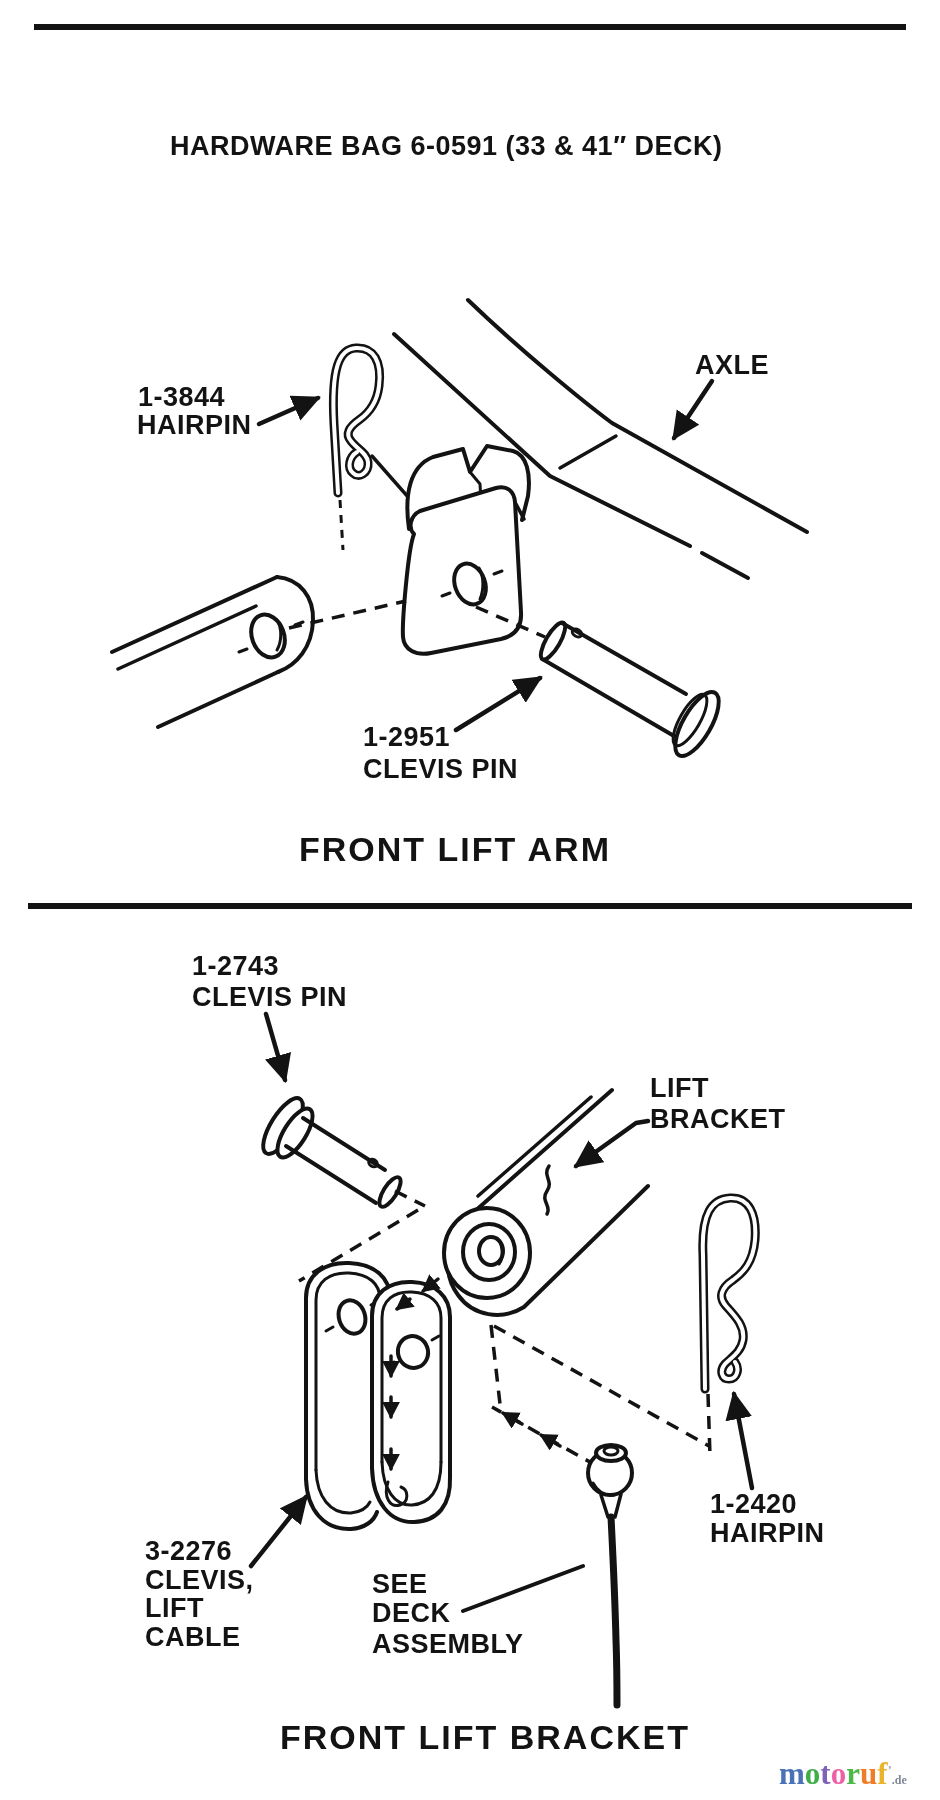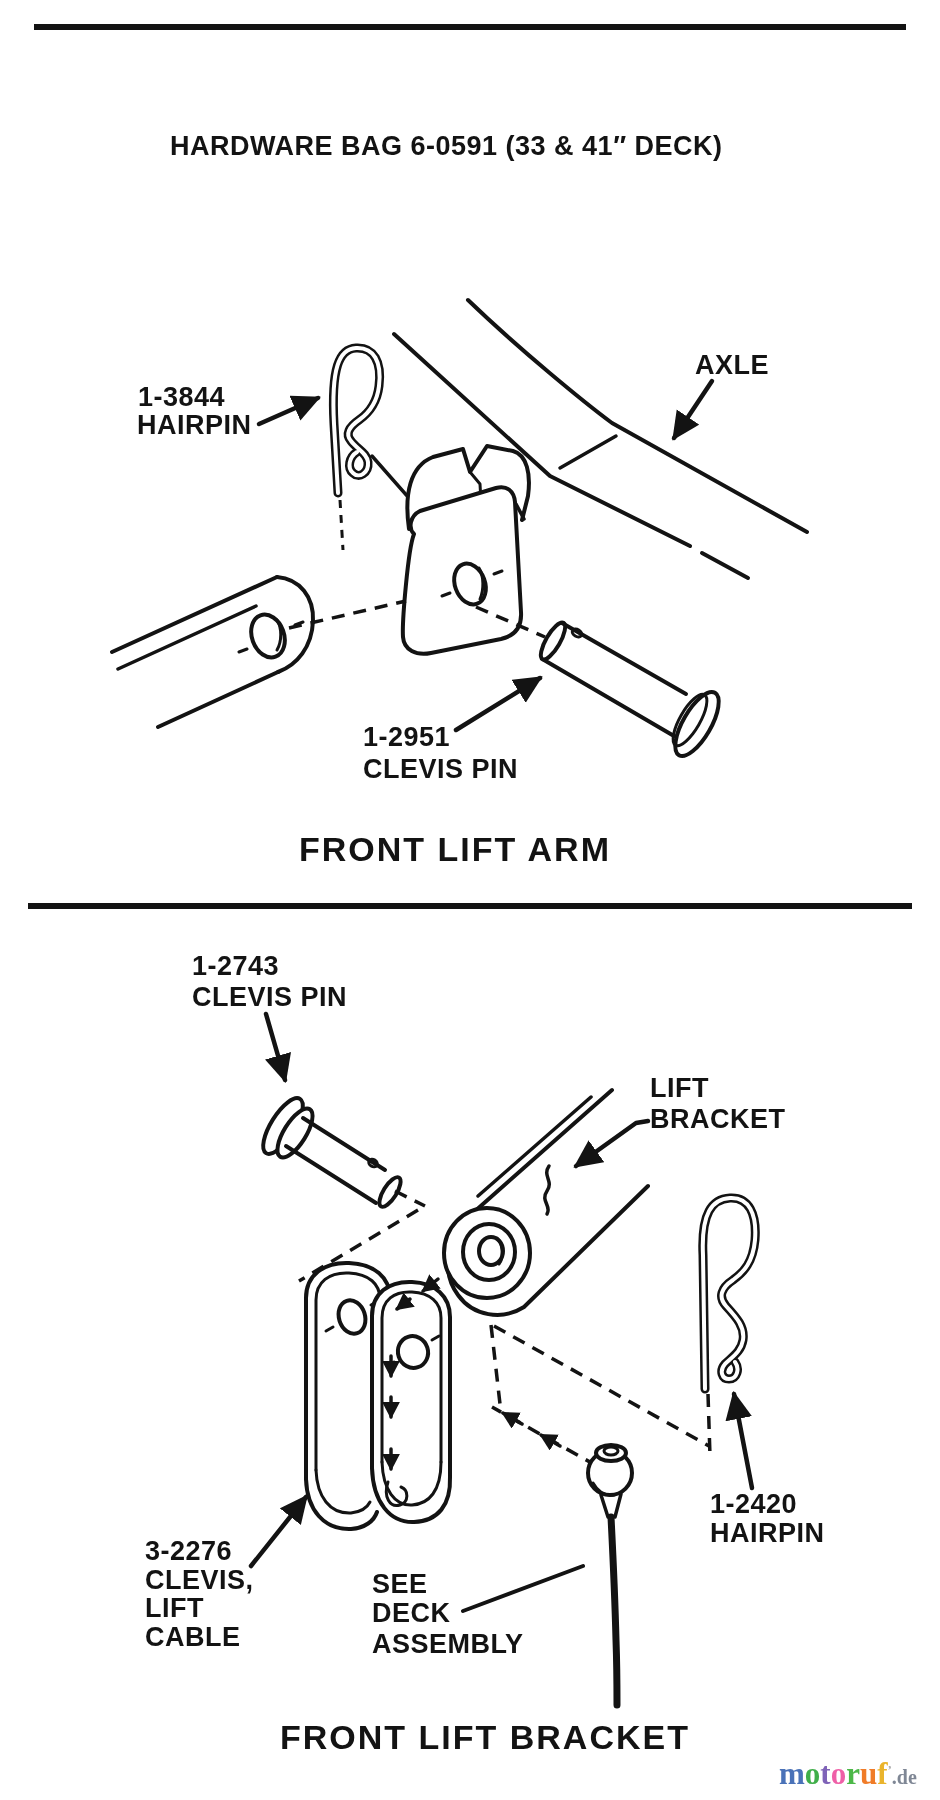--- a/index.html
+++ b/index.html
@@ -14,21 +14,21 @@
   .w4{stroke-width:4;} .w35{stroke-width:3.5;} .w45{stroke-width:4.5;} .w3{stroke-width:3;}
   .fillw{fill:#ffffff;stroke:none;}
   .piece{fill:#ffffff;stroke:#131313;stroke-width:4;stroke-linejoin:round;}
   .dash{stroke:#131313;stroke-width:3.5;fill:none;stroke-dasharray:13 9;stroke-linecap:butt;}
   .dashs{stroke:#131313;stroke-width:3;fill:none;stroke-dasharray:8 7;stroke-linecap:butt;}
   .wire{stroke:#131313;stroke-width:9;fill:none;stroke-linecap:round;stroke-linejoin:round;}
   .wirein{stroke:#ffffff;stroke-width:4;fill:none;stroke-linecap:round;stroke-linejoin:round;}
   .rule{fill:#131313;}
   .watermark{position:absolute;left:779px;top:1756px;font-family:"Liberation Serif",serif;
              font-size:31px;font-weight:700;white-space:nowrap;}
-  .watermark .suffix{font-size:20px;font-weight:700;}
+  .watermark .suffix{font-size:12px;font-weight:700;}
   .watermark .mark{font-size:13px;vertical-align:10px;}
 </style>
 </head>
 <body>
 
 <div id="page">
 <svg width="940" height="1800" viewBox="0 0 940 1800">
   <defs>
     <marker id="ah" markerWidth="7.5" markerHeight="6.5" refX="5.6" refY="3" orient="auto" markerUnits="strokeWidth">
       <path d="M0,0 L6.3,3 L0,6 z" fill="#131313"></path>

